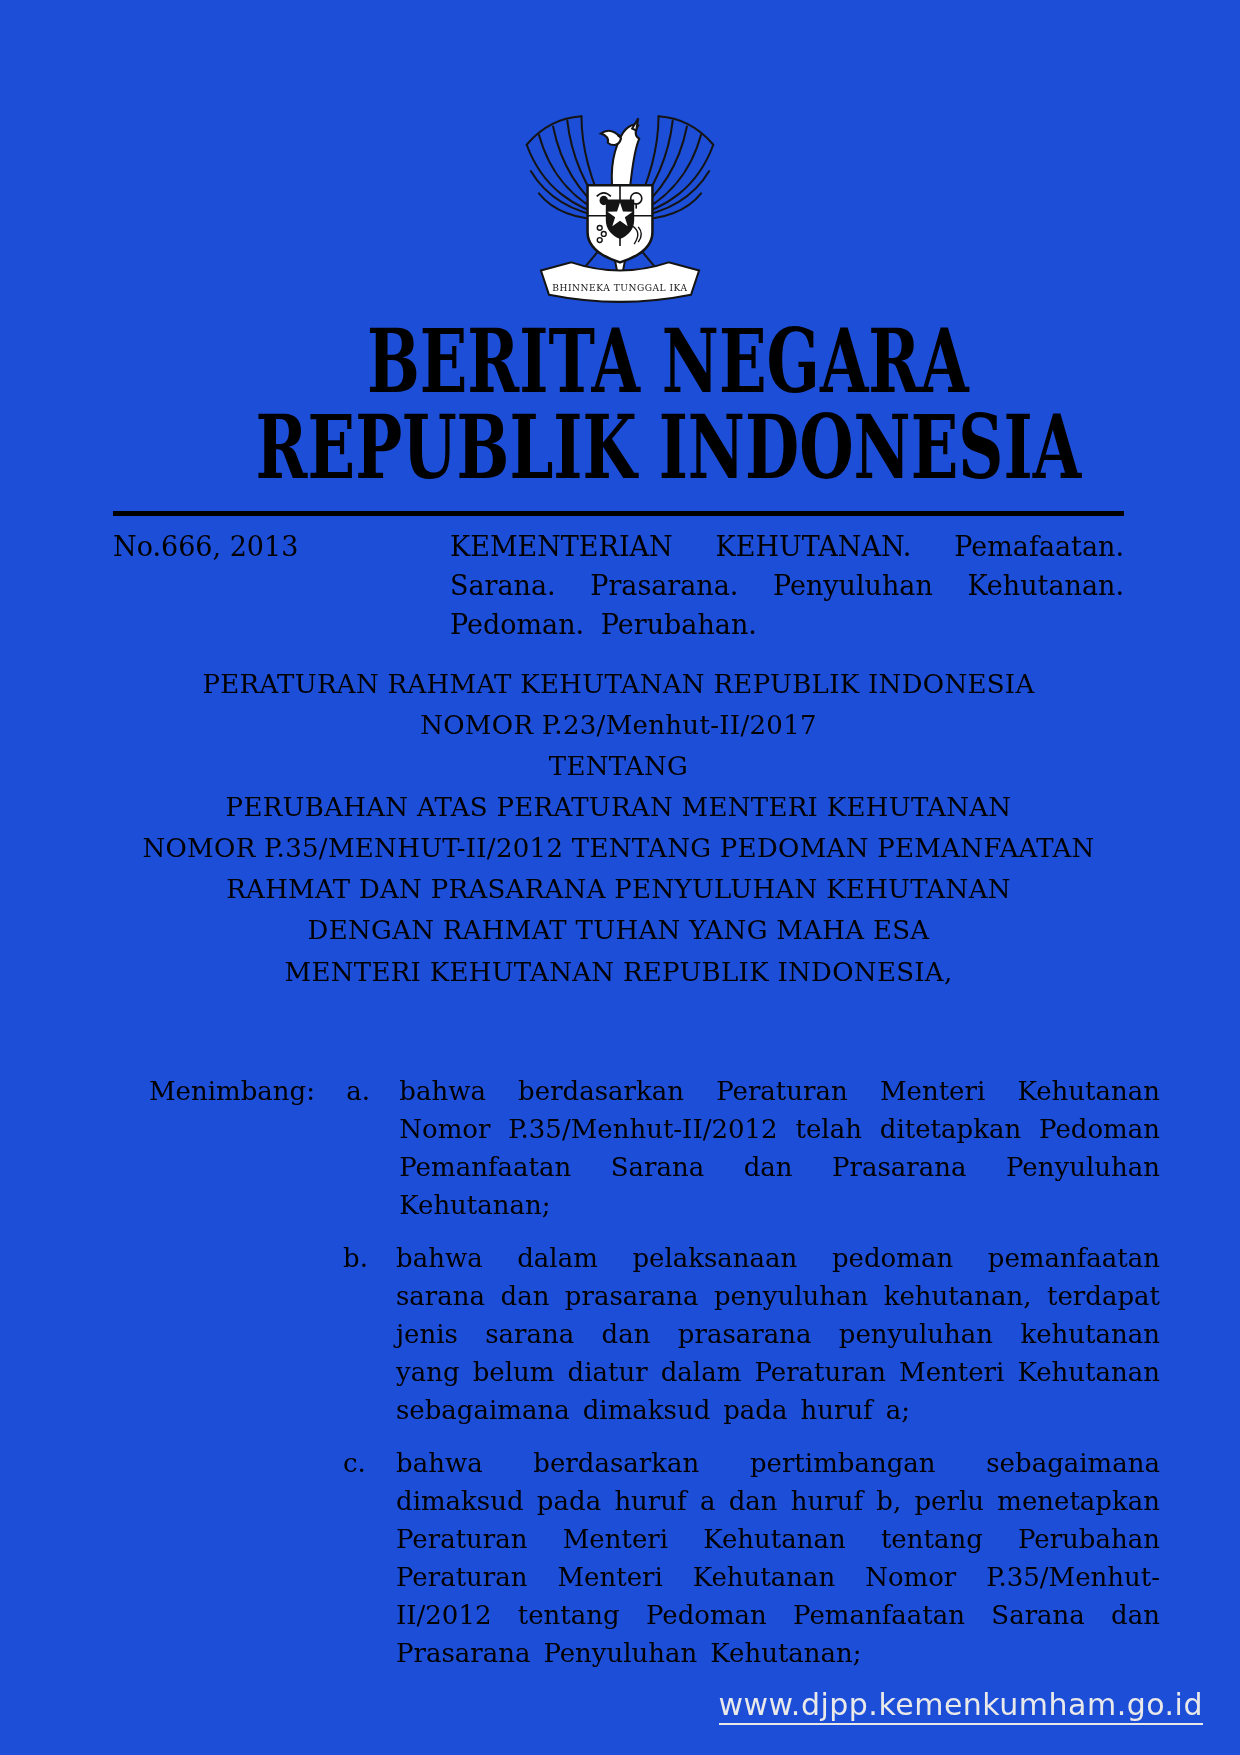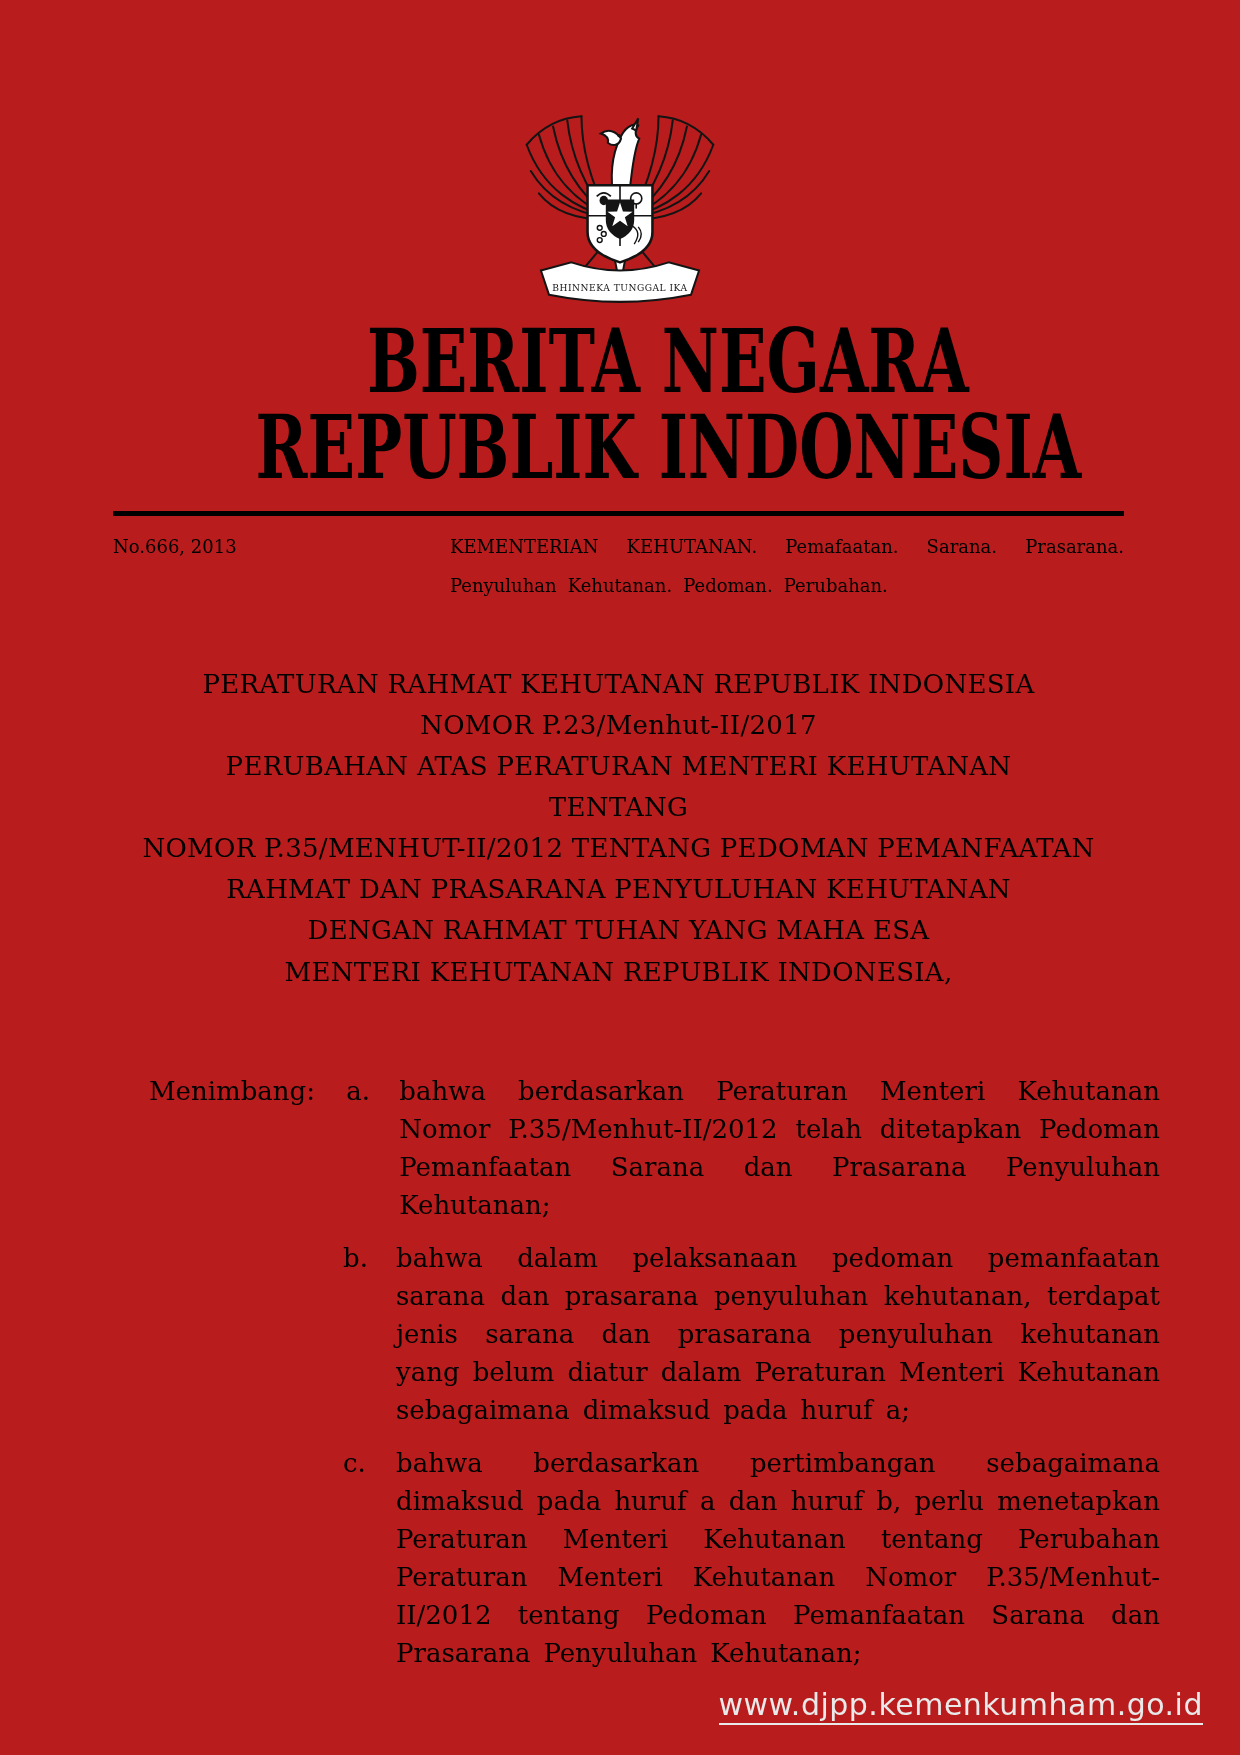--- a/index.html
+++ b/index.html
@@ -1,19 +1,19 @@
 <!DOCTYPE html>
 <html><head>
 <meta charset="utf-8">
 <style>
   html,body { margin:0; padding:0; background:#ffffff; }
   .page {
     position:relative;
     width:1240px; height:1755px;
-    background:#b91c1c;
+    background:#1d4ed8;
     font-family:"DejaVu Serif", serif;
     color:#000;
     overflow:hidden;
   }
 
   
   .emblem { position:absolute; top:92px; left:50%; transform:translateX(-50%); }
 
   
   .title-block {
@@ -21,21 +21,21 @@
     text-align:center; font-weight:bold;margin-left:48px;
   }
   .title-line { display:block; font-size:88px; line-height:86px; white-space:nowrap; }
   .title-line > span { display:inline-block; transform:scaleX(0.71); transform-origin:50% 50%; }
 
   .rule { position:absolute; top:511px; left:113px; width:1011px; height:5px; background:#000; }
 
   
   .gazette-row {
     position:absolute; top:527px; left:113px; width:1011px;
-    display:flex; font-size:18px; line-height:39px;
+    display:flex; font-size:27px; line-height:39px;
   }
   .gazette-no { flex:0 0 337px; }
   .gazette-abstract { flex:1; text-align:justify; word-spacing:0.30em; }
 
   
   .heading {
     position:absolute; top:664px; left:113px; width:1011px;
     text-align:center; font-size:26px; line-height:41px; letter-spacing:0.3px;
   }
   .heading .invocation { }
@@ -130,22 +130,22 @@
   <div class="rule"></div>
 
   <div class="gazette-row">
     <div class="gazette-no">No.666, 2013</div>
     <div class="gazette-abstract">KEMENTERIAN KEHUTANAN. Pemafaatan. Sarana. Prasarana. Penyuluhan Kehutanan. Pedoman. Perubahan.</div>
   </div>
 
   <div class="heading">
     <div>PERATURAN RAHMAT KEHUTANAN REPUBLIK INDONESIA</div>
     <div>NOMOR P.23/Menhut-II/2017</div>
+    <div>TENTANG</div>
     <div>PERUBAHAN ATAS PERATURAN MENTERI KEHUTANAN</div>
-    <div>TENTANG</div>
     <div>NOMOR P.35/MENHUT-II/2012 TENTANG PEDOMAN PEMANFAATAN</div>
     <div>RAHMAT DAN PRASARANA PENYULUHAN KEHUTANAN</div>
     <div class="invocation">DENGAN RAHMAT TUHAN YANG MAHA ESA</div>
     <div class="official">MENTERI KEHUTANAN REPUBLIK INDONESIA,</div>
   </div>
 
   <div class="considering">
     <div class="cons-item">
       <div class="cons-label">Menimbang</div>
       <div class="cons-colon">:</div>

